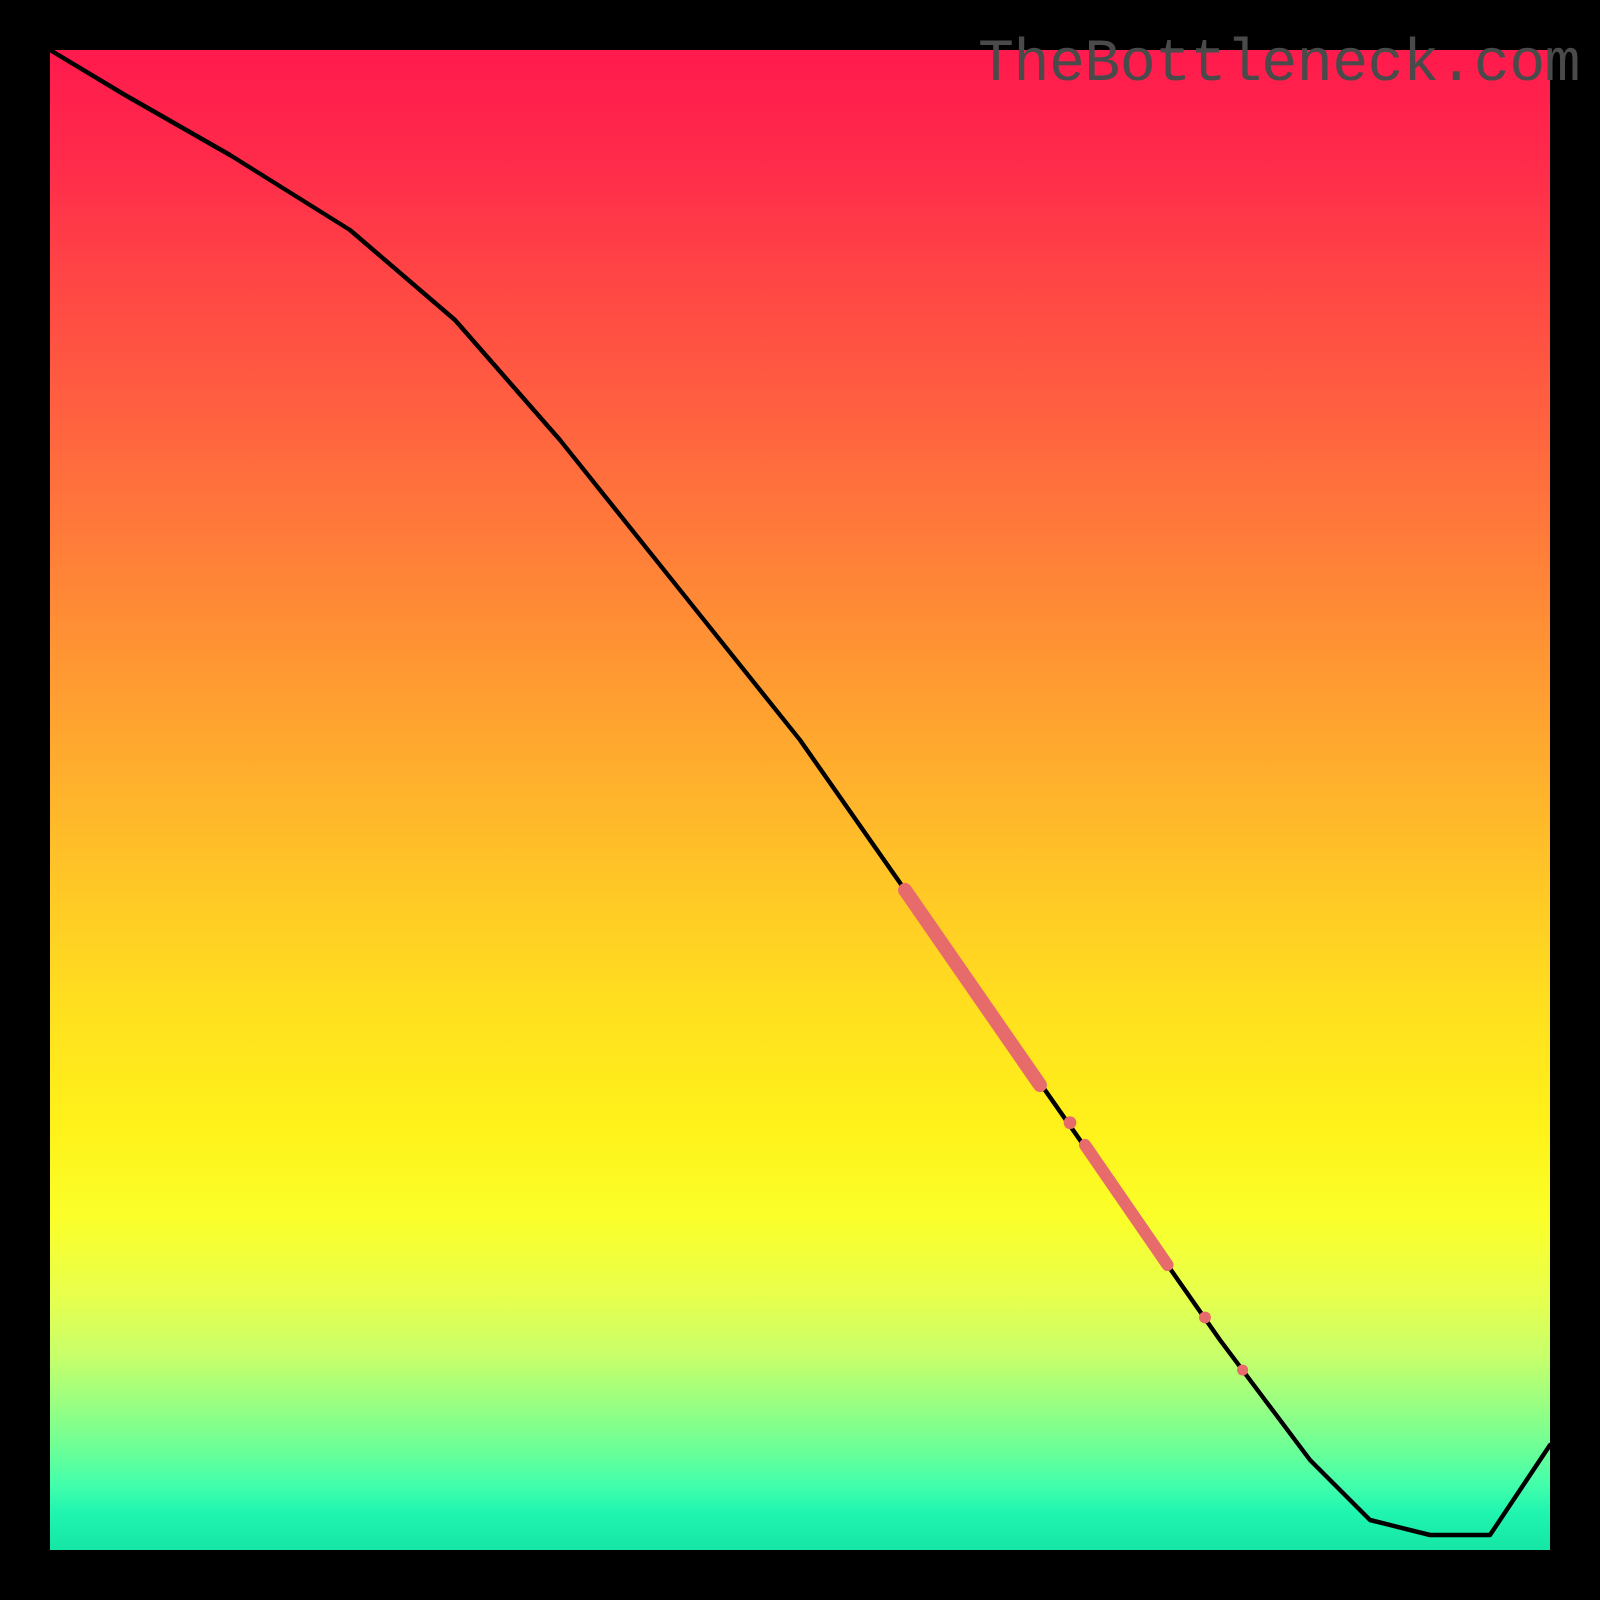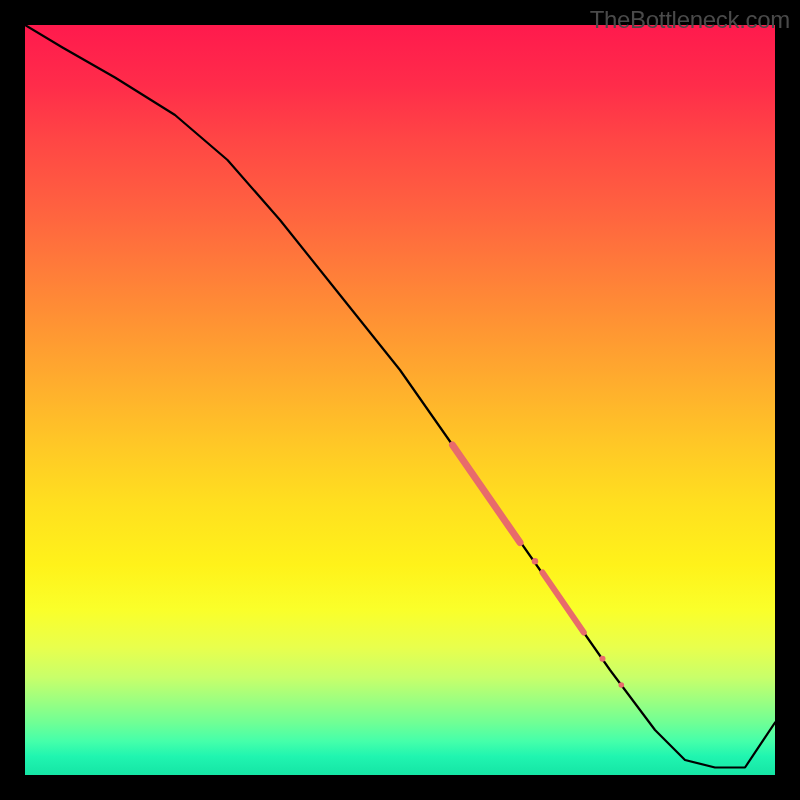--- a/index.html
+++ b/index.html
@@ -6,27 +6,28 @@
   body {
     width: 800px;
     height: 800px;
     background: #000;
     position: relative;
     overflow: hidden;
     font-family: Arial, Helvetica, sans-serif;
   }
   .watermark {
     position: absolute;
-    top: 6px;
+    top: 16px;
     right: 10px;
     color: #4a4a4a;
-    font-size: 24px;
+    font-size: 30px;
     font-weight: 500;
     z-index: 10;
     letter-spacing: -0.3px;
+    font-family: Liberation Mono, monospace;
   }
   .plot-area {
     position: absolute;
     left: 25px;
     top: 25px;
     width: 750px;
     height: 750px;
     overflow: hidden;
   }
   .gradient-bg {

